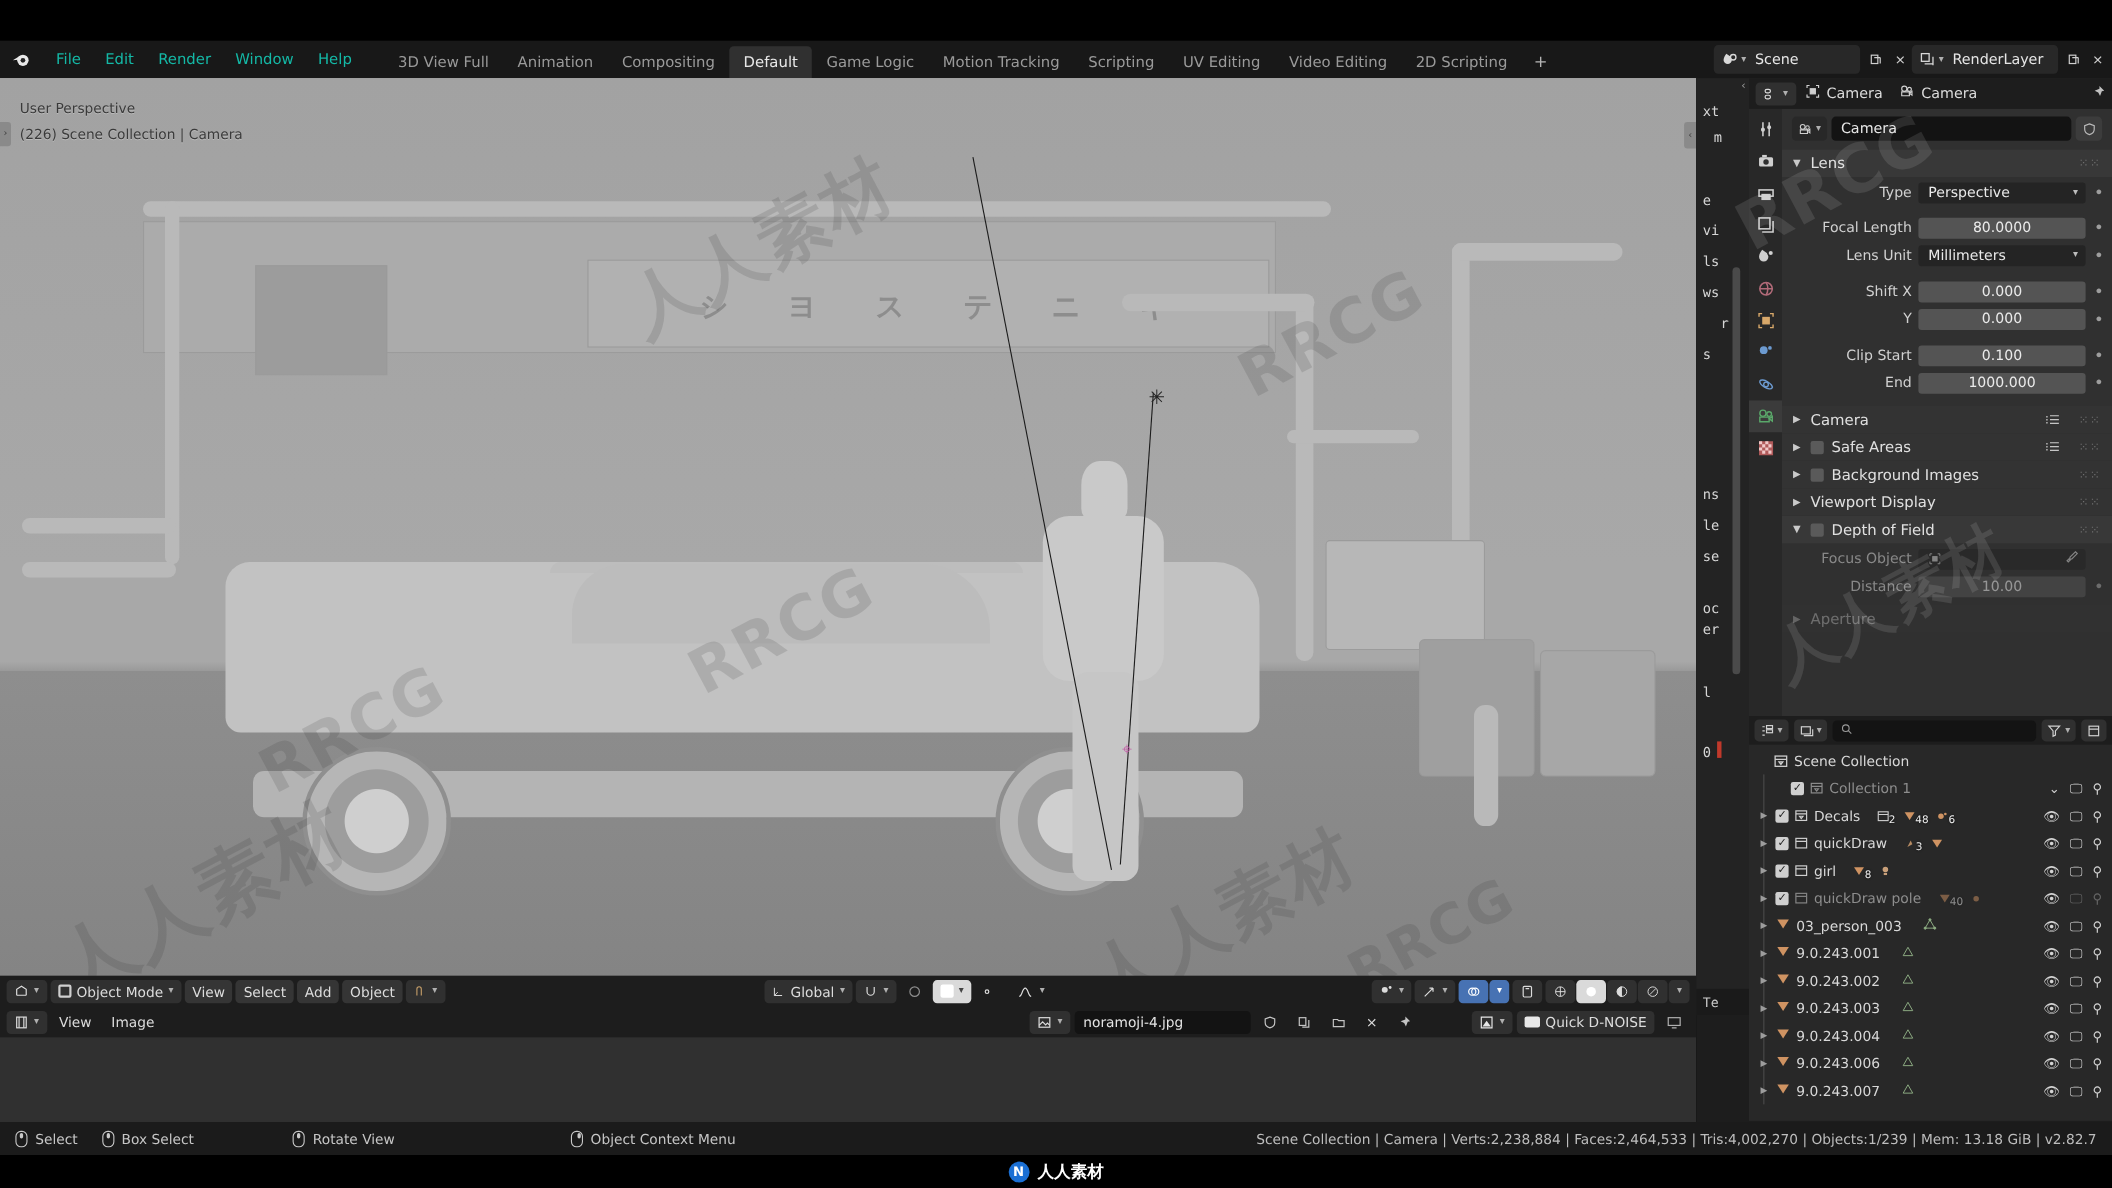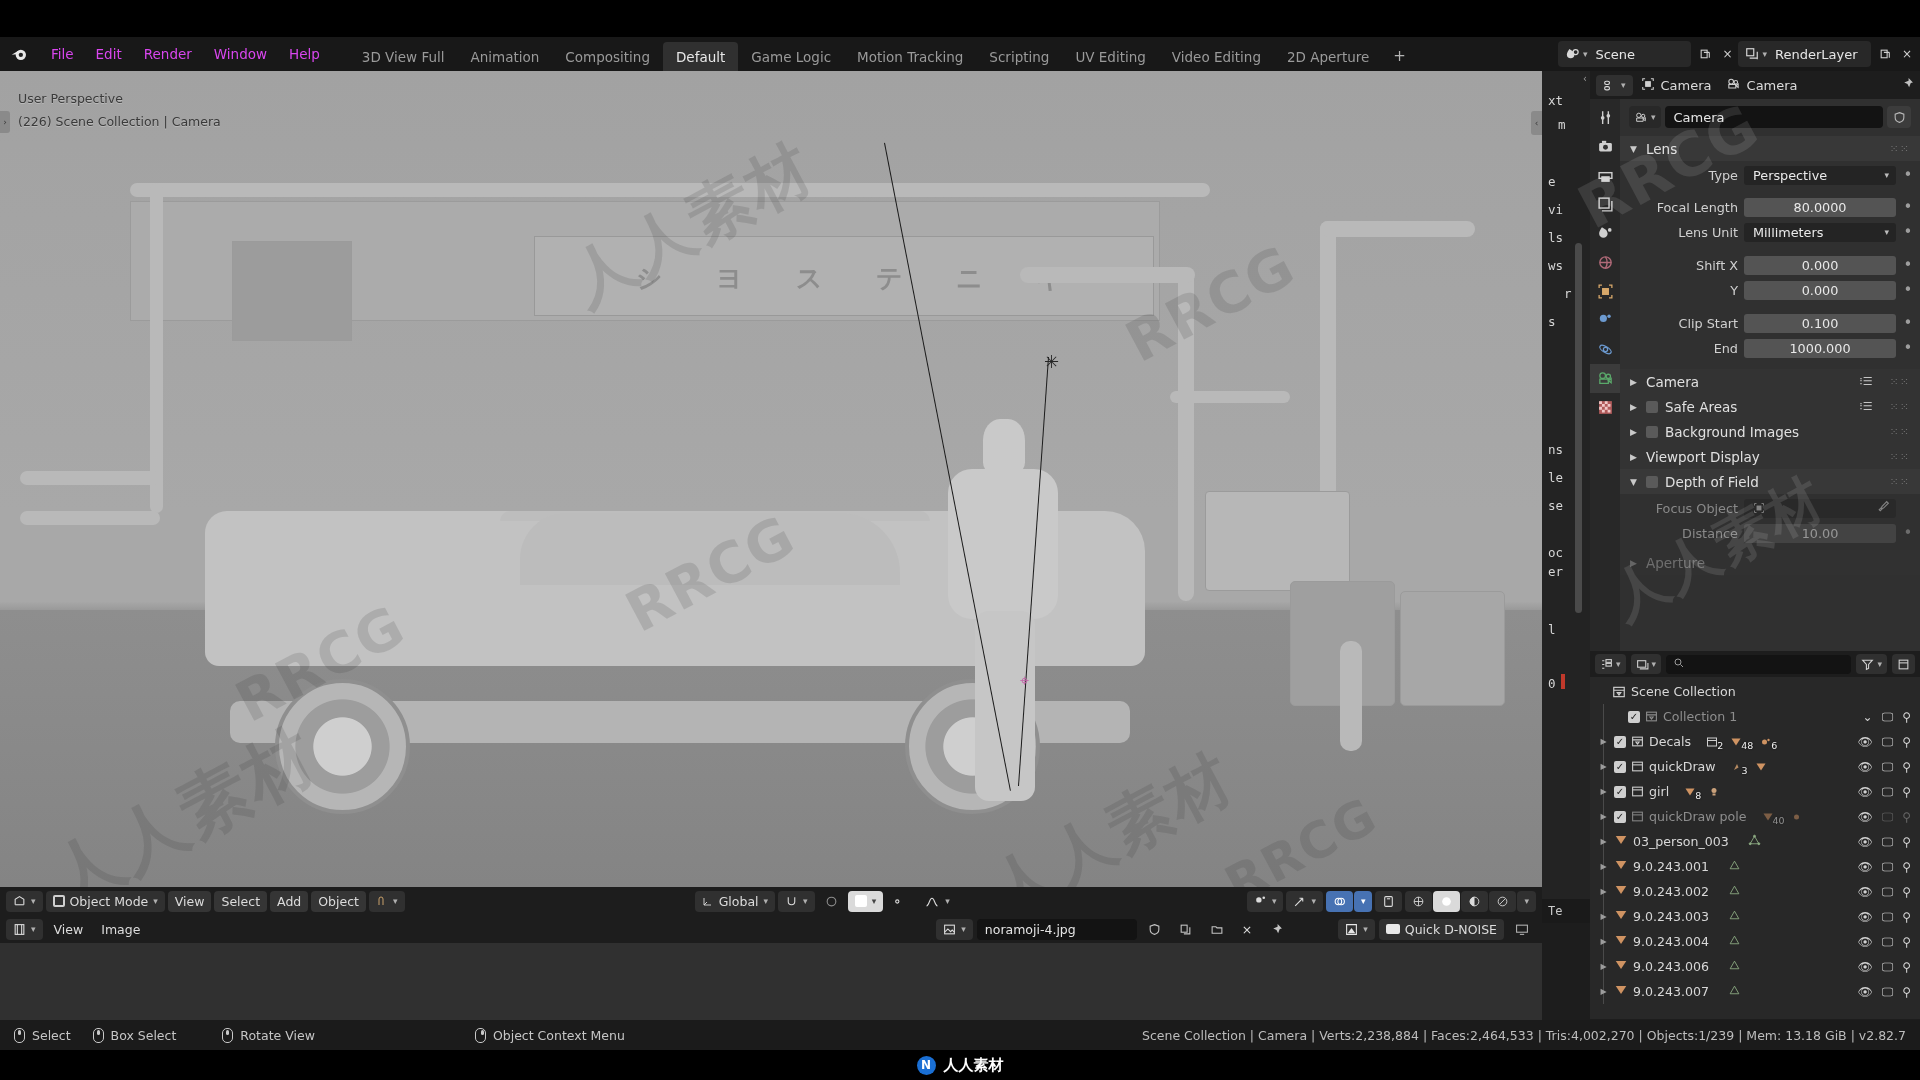--- a/index.html
+++ b/index.html
@@ -24,21 +24,21 @@
   .topbar {
     position:absolute; left:0; top:37px; width:1920px; height:34px;
     background:#181818; display:flex; align-items:stretch;
   }
   .blender-logo {
     width:40px; display:flex; align-items:center; justify-content:center;
   }
   .blender-logo svg { width:20px; height:20px; }
   .menu-item {
     display:flex; align-items:center; padding:0 11px;
-    font-size:13.5px; color:#d946ef; white-space:nowrap;
+    font-size:13.5px; color:#14b8a6; white-space:nowrap;
   }
   .ws-strip { display:flex; align-items:flex-end; margin-left:18px; }
   .ws-tab {
     padding:7px 13px 6px; font-size:13.5px; color:#9a9a9a;
     white-space:nowrap; border-radius:4px 4px 0 0;
   }
   .ws-tab.active { background:#303030; color:#e8e8e8; }
   .ws-plus { padding:6px 11px; color:#b4b4b4; font-size:15px; }
 
   .topbar-right {
@@ -366,21 +366,21 @@
     <div class="ws-strip">
       <div class="ws-tab">3D View Full</div>
       <div class="ws-tab">Animation</div>
       <div class="ws-tab">Compositing</div>
       <div class="ws-tab active">Default</div>
       <div class="ws-tab">Game Logic</div>
       <div class="ws-tab">Motion Tracking</div>
       <div class="ws-tab">Scripting</div>
       <div class="ws-tab">UV Editing</div>
       <div class="ws-tab">Video Editing</div>
-      <div class="ws-tab">2D Aperture</div>
+      <div class="ws-tab">2D Scripting</div>
       <div class="ws-plus">+</div>
     </div>
 
     <div class="topbar-right">
       <div class="scene-block">
         <span class="id-icon">
           <svg width="15" height="15" viewBox="0 0 24 24" fill="#d8d8d8">
               <path d="M7 3c-2 3-4 6-4 9a6 6 0 0012 0c0-1-1-3-2-5z"></path>
               <circle cx="17" cy="8" r="4" fill="none" stroke="#d8d8d8" stroke-width="2"></circle>
             </svg>
@@ -1268,21 +1268,21 @@
 
   <div class="statusbar">
     <div class="sb-item" style="margin-left:14px">
       <span class="mouse-ic"></span>
       <span>Select</span>
     </div>
     <div class="sb-item" style="margin-left:22px">
       <span class="mouse-ic"></span>
       <span>Box Select</span>
     </div>
-    <div class="sb-item" style="margin-left:46px">
+    <div class="sb-item" style="margin-left:90px">
       <span class="mouse-ic"></span>
       <span>Rotate View</span>
     </div>
     <div class="sb-item" style="margin-left:160px">
       <span class="mouse-ic r"></span>
       <span>Object Context Menu</span>
     </div>
     <div class="sb-stats">Scene Collection | Camera | Verts:2,238,884 | Faces:2,464,533 | Tris:4,002,270 | Objects:1/239 | Mem: 13.18 GiB | v2.82.7</div>
   </div>
 

